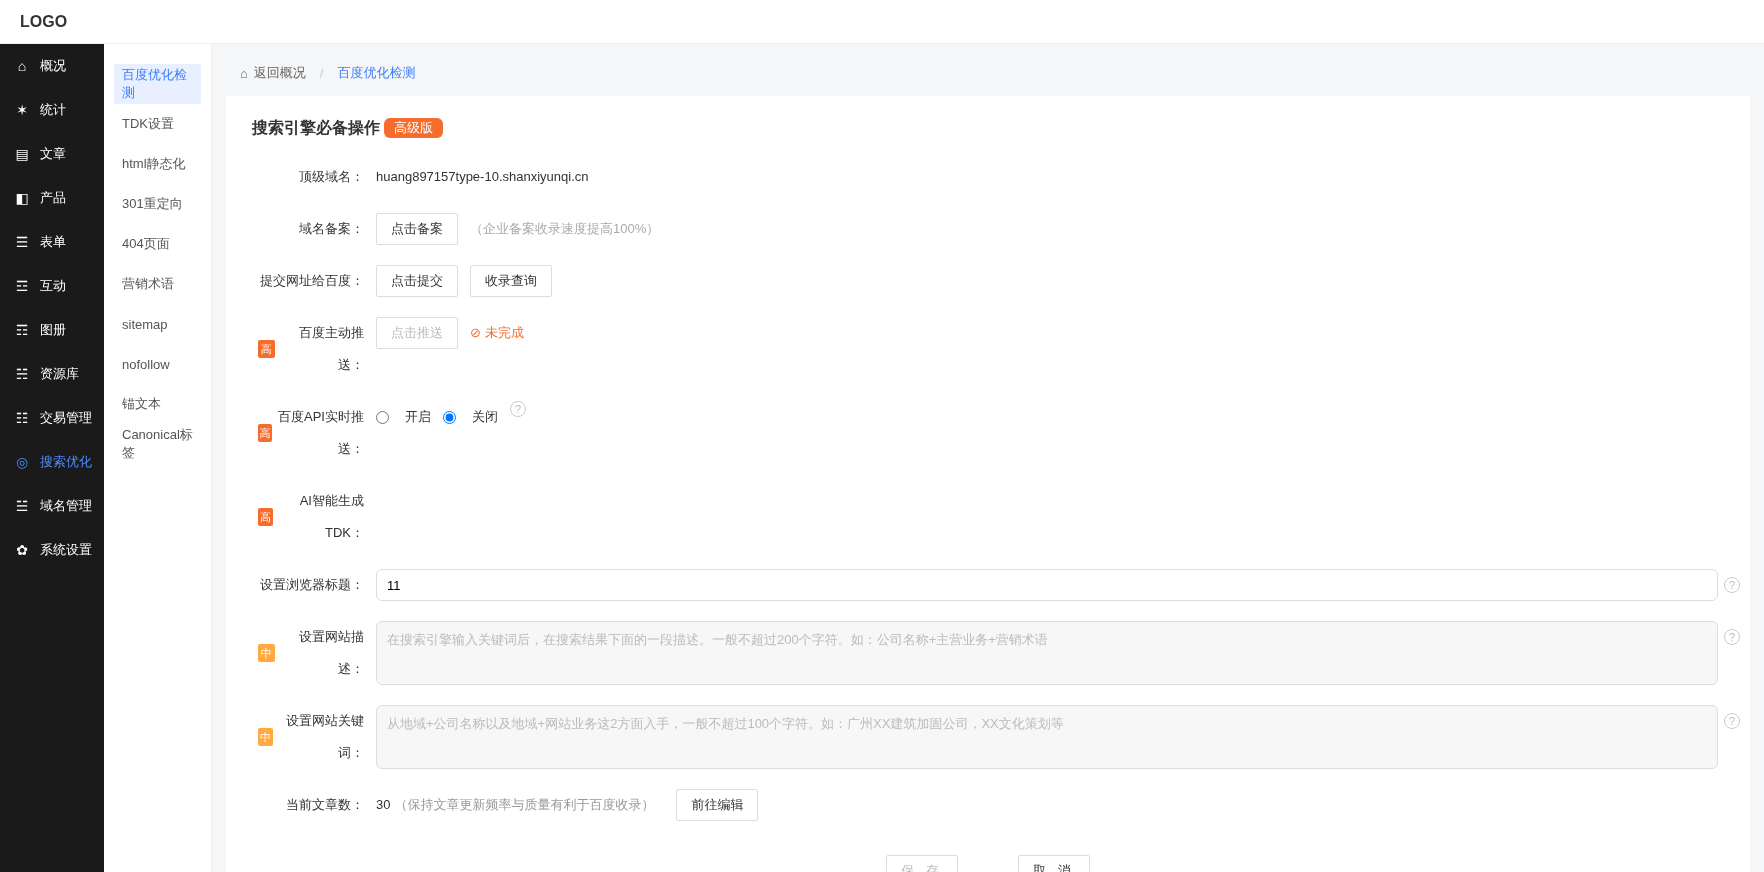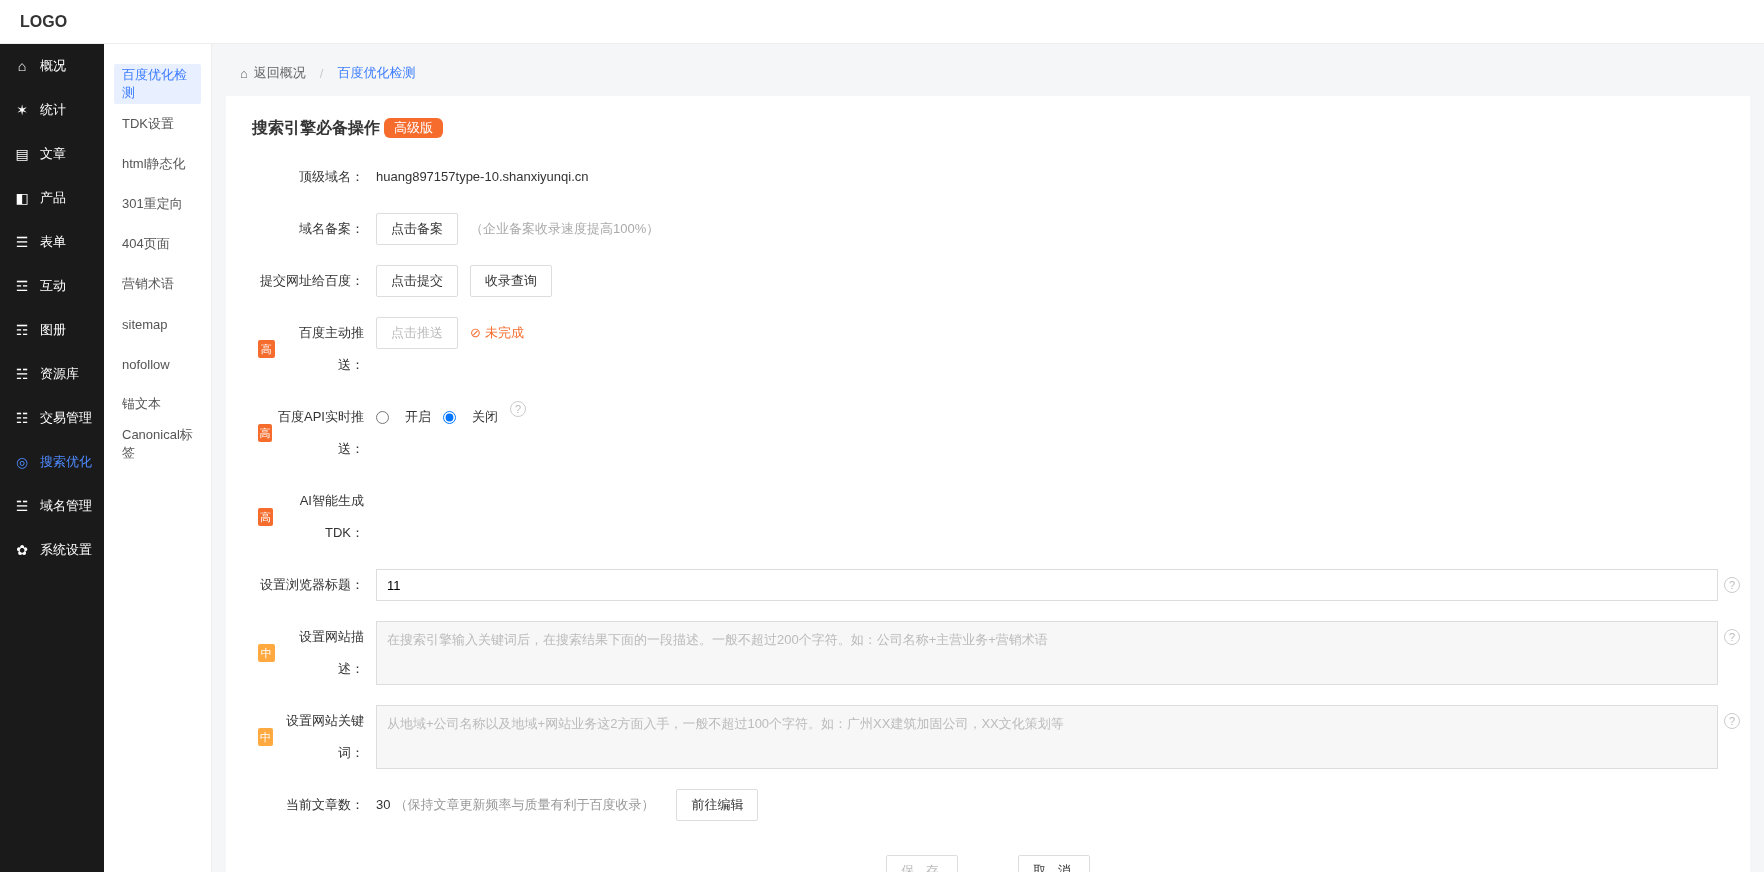--- a/index.html
+++ b/index.html
@@ -173,21 +173,21 @@
       position: absolute;
       right: -22px;
       top: 8px;
     }
     .input-line {
       height: 32px;
       border: 1px solid #ddd;
       padding: 0 10px;
       font-size: 13px;
       width: 100%;
-      border-radius: 0;
+      border-radius: 6px;
     }
     textarea.input-line {
       height: 64px;
       padding: 8px 10px;
       resize: none;
       background: #f7f7f7;
       color: #555;
       line-height: 1.5;
       font-family: inherit;
     }

